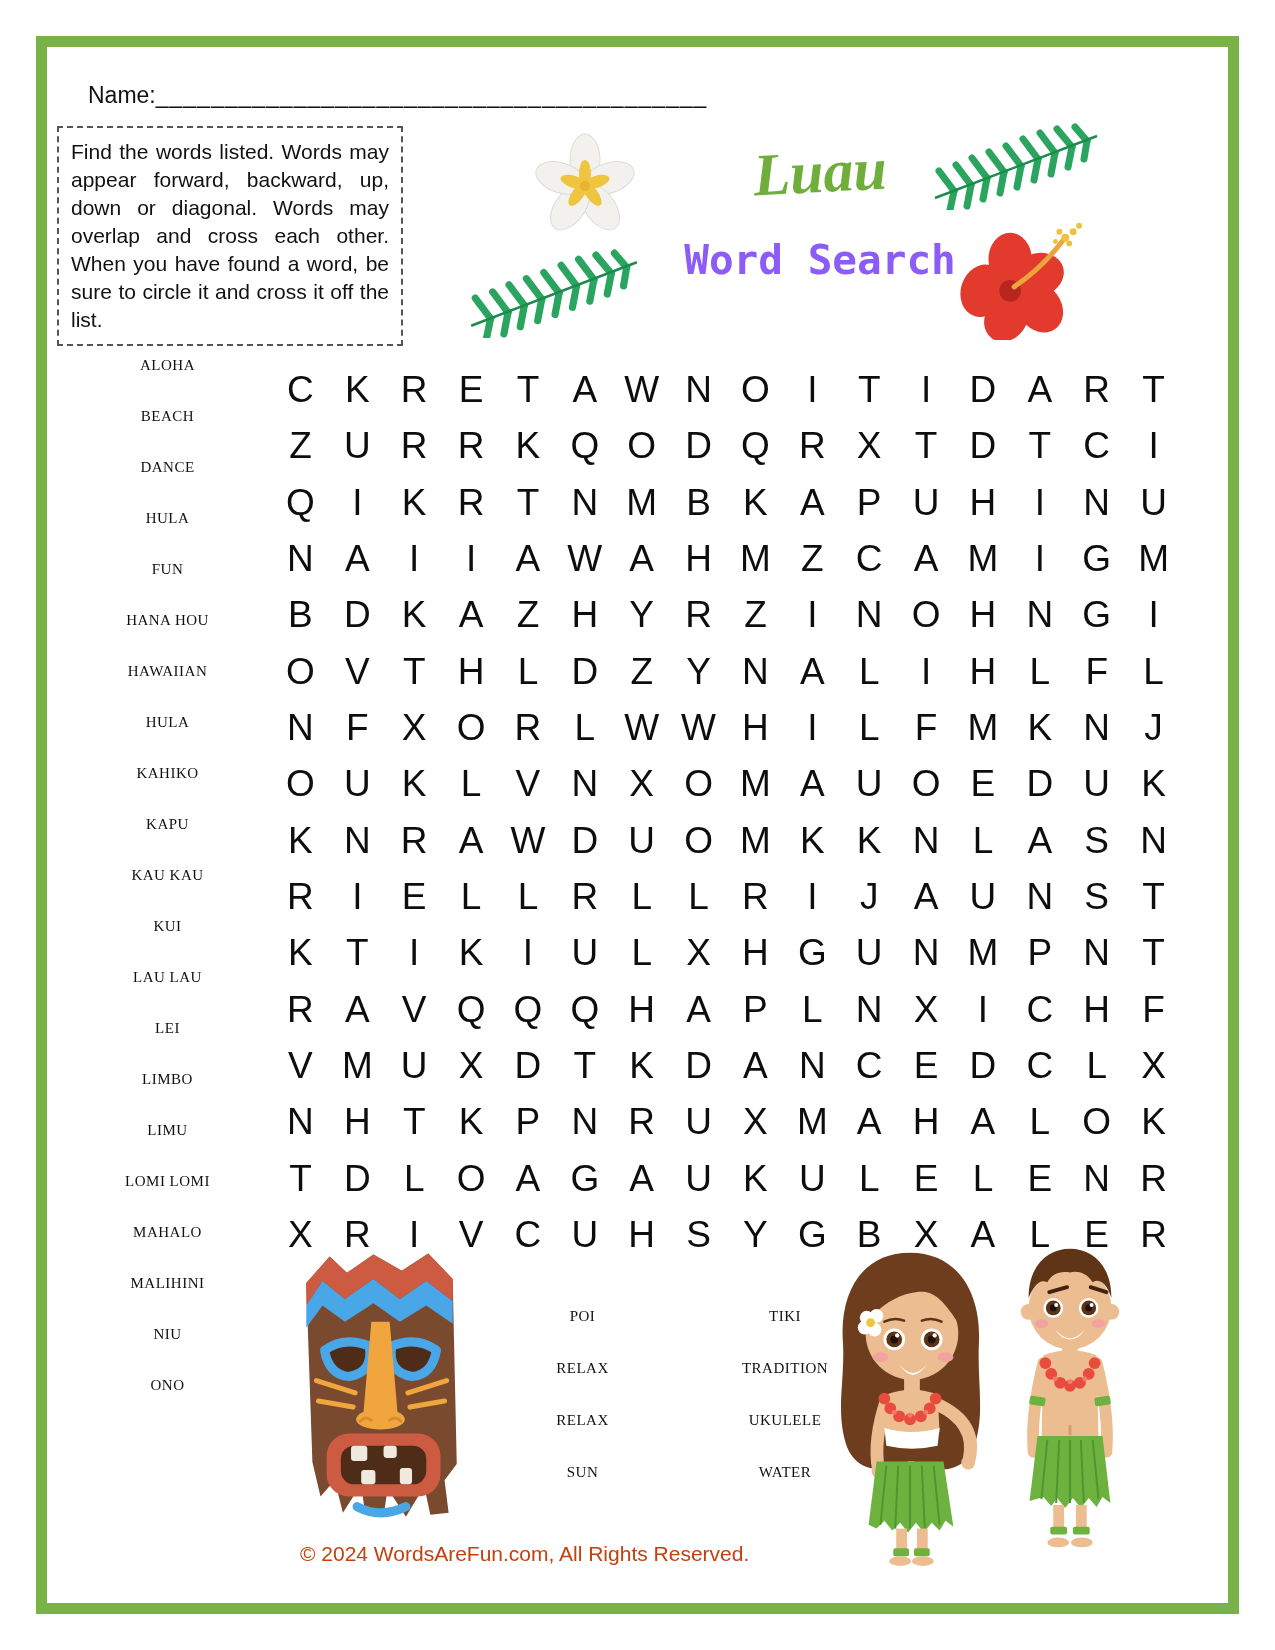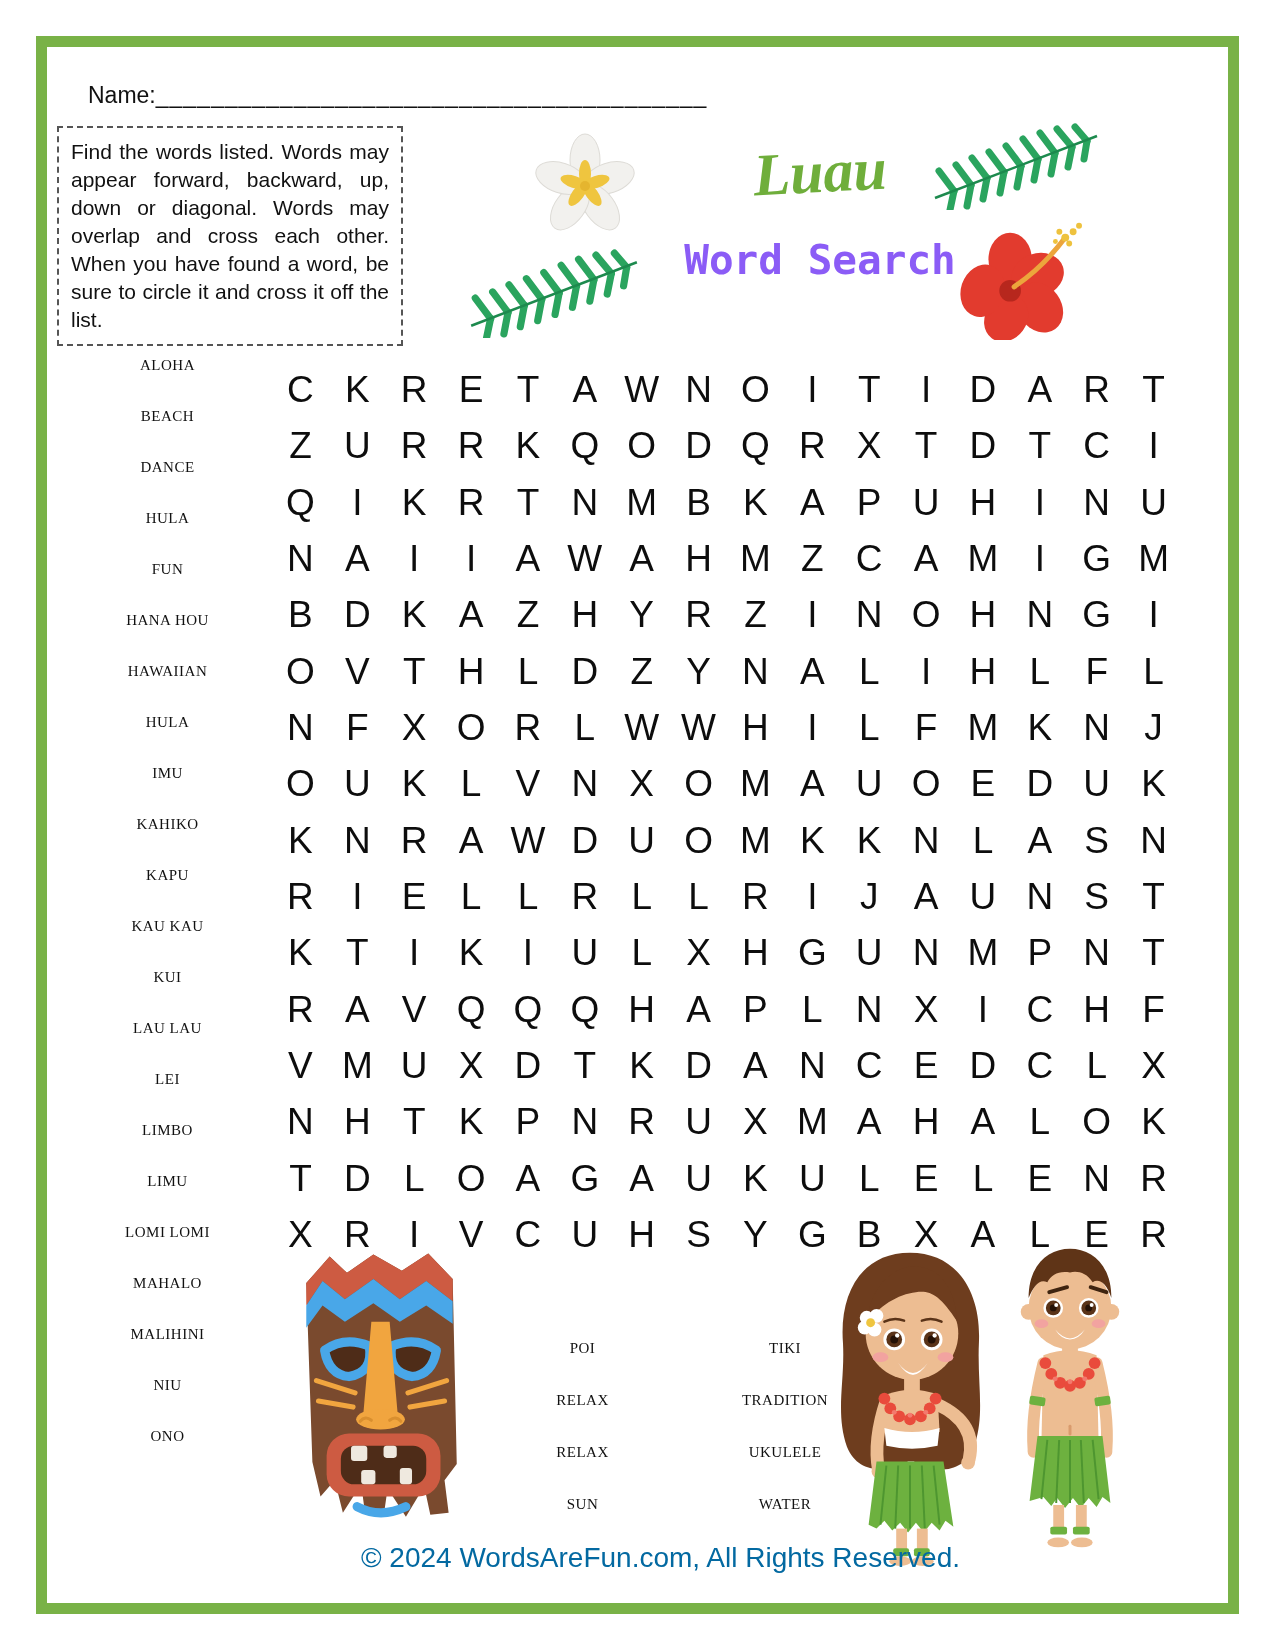--- a/index.html
+++ b/index.html
@@ -27,27 +27,27 @@
   .word-list .word, .bottom-col .word {
       height:51px; display:flex; align-items:center; justify-content:center;
       font-family:"Liberation Serif", serif; font-size:15px; letter-spacing:0.5px;
       white-space:nowrap; }
 
   .grid { position:absolute; left:272px; top:362px; width:910px; height:901px;
           display:grid; grid-template-columns:repeat(16,1fr); grid-template-rows:repeat(16,1fr); }
   .grid .cell { display:flex; align-items:center; justify-content:center;
                 font-family:"Liberation Sans", sans-serif; font-size:37px; color:#0d0d0d; }
 
-  .bottom-col { position:absolute; top:1322px;text-align:center; }
+  .bottom-col { position:absolute; top:1290px;text-align:center; }
   .bottom-col .word { height:52px; }
   .col1 { left:490px; width:185px; }
   .col2 { left:665px; width:240px; }
 
-  .footer { position:absolute; left:300px; top:1542px; width:660px; text-align:right;
-            font-size:28px; color:#0369a1; }
+  .footer { position:absolute; left:300px; top:1542px; width:660px; text-align:left;
+            font-size:21px; color:#c2410c; }
 
   .art { position:absolute; }
 </style>
 </head>
 <body>
 
 <div class="page">
   <div class="frame"></div>
 
   <div class="name-row"><span>Name:</span><span class="blank-line">________________________________________</span></div>
@@ -146,21 +146,20 @@
 
   <div class="word-list">
       <div class="word">ALOHA</div>
       <div class="word">BEACH</div>
       <div class="word">DANCE</div>
       <div class="word">HULA</div>
       <div class="word">FUN</div>
       <div class="word">HANA HOU</div>
       <div class="word">HAWAIIAN</div>
       <div class="word">HULA</div>
-      <div class="word">IMU</div>
       <div class="word">KAHIKO</div>
       <div class="word">KAPU</div>
       <div class="word">KAU KAU</div>
       <div class="word">KUI</div>
       <div class="word">LAU LAU</div>
       <div class="word">LEI</div>
       <div class="word">LIMBO</div>
       <div class="word">LIMU</div>
       <div class="word">LOMI LOMI</div>
       <div class="word">MAHALO</div>

